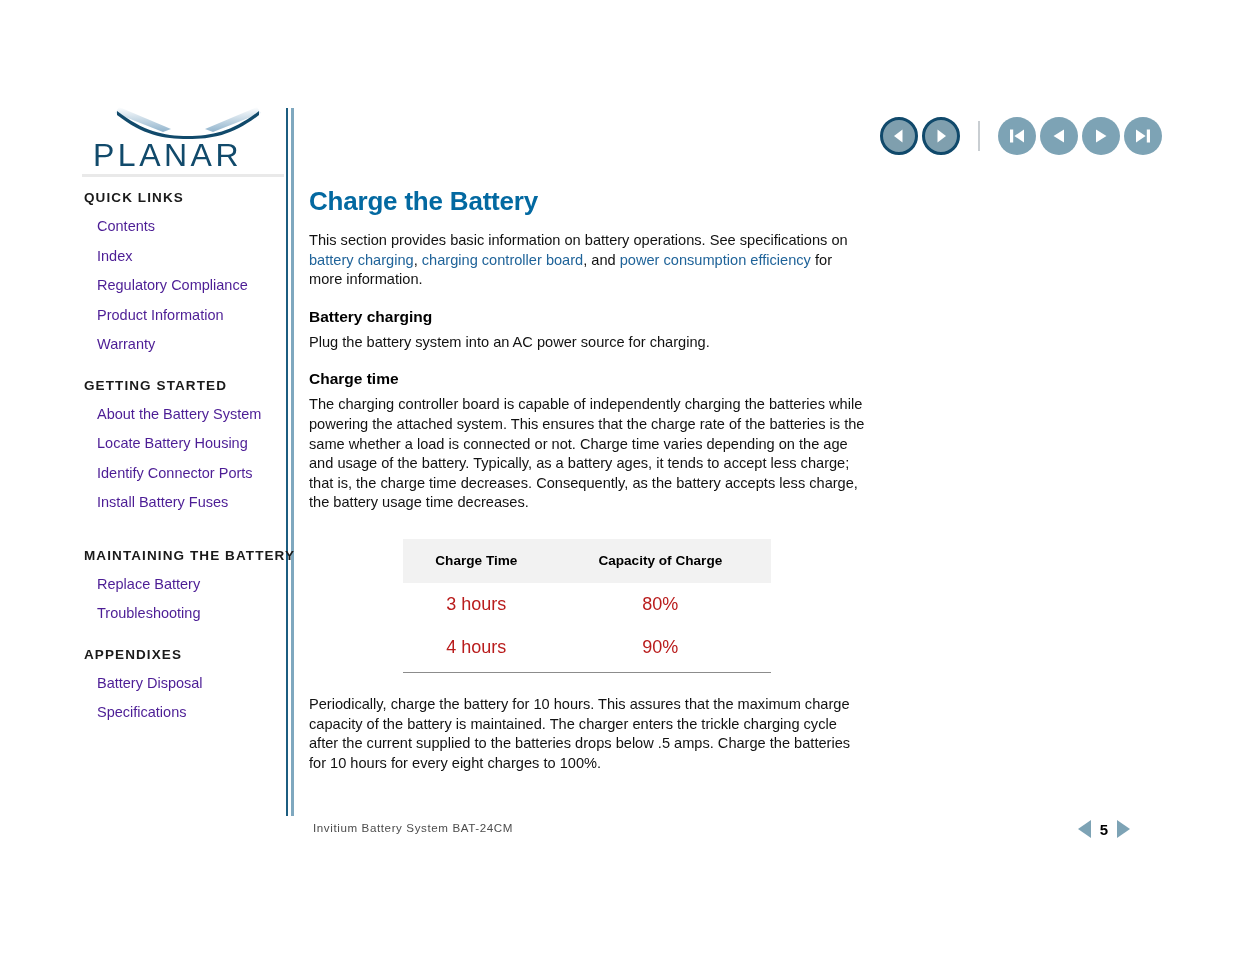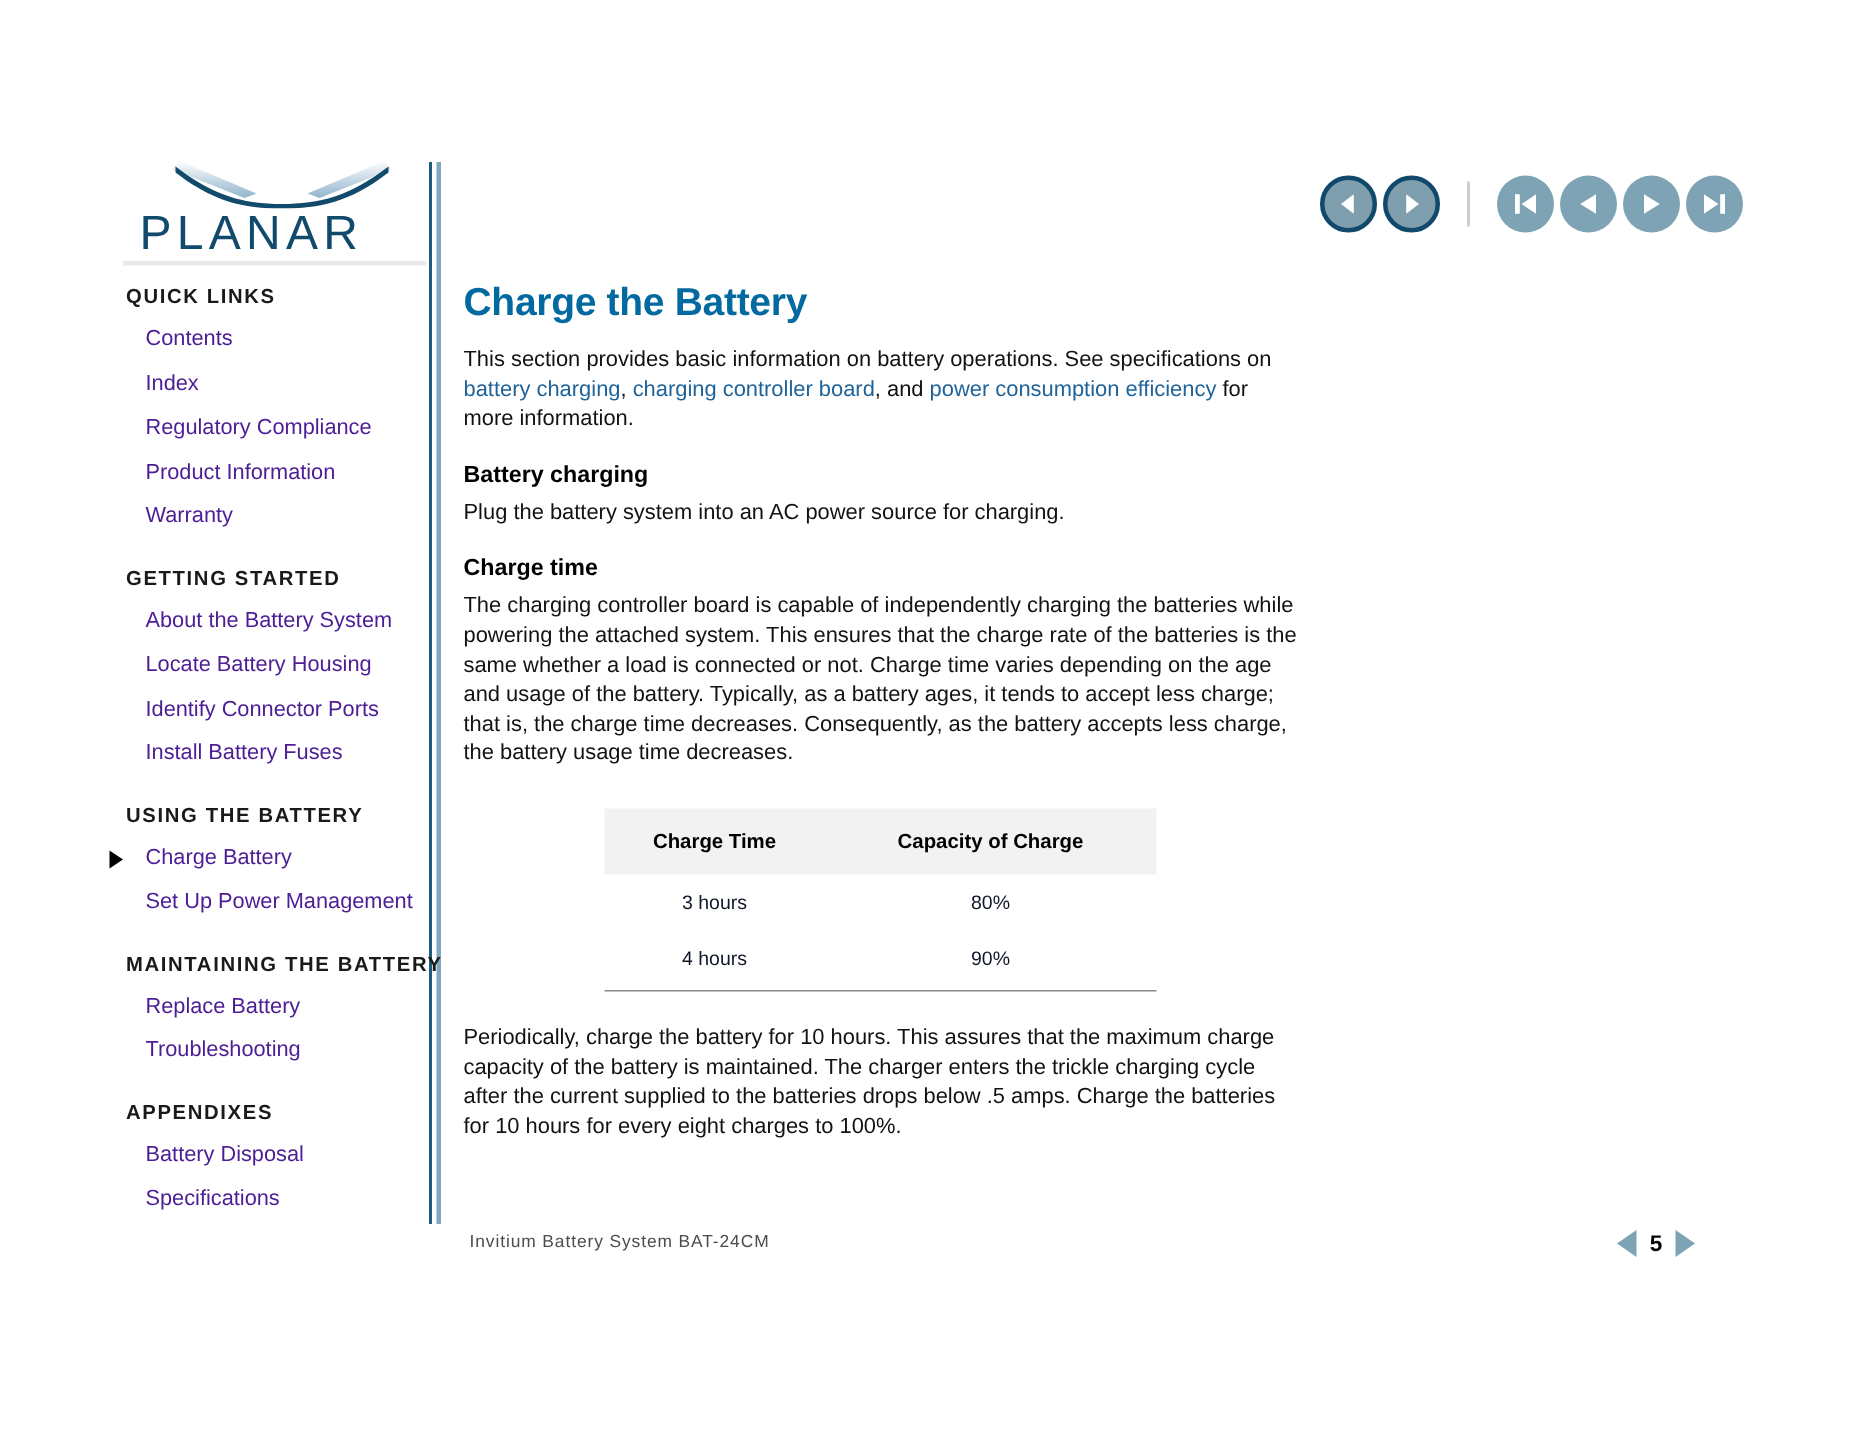--- a/index.html
+++ b/index.html
@@ -114,21 +114,21 @@
     border-collapse: collapse;
     width: 368px;
   }
   table.ctable thead th {
     background: #f2f2f2;
     font-size: 13.6px; font-weight: 700; color: #000;
     padding: 14px 0 15px 0;
     text-align: center;
   }
   table.ctable tbody td {
-    font-size: 13px; color: #0f172a;
+    font-size: 18px; color: #b91c1c;
     padding: 11px 0 11px 0;
     text-align: center;
   }
   table.ctable tbody tr:last-child td { border-bottom: 1.5px solid #8c8c8c; padding-bottom: 14px; }
   .after-table { margin-top: 22px; }
 
   
   .footer-text {
     position: absolute; left: 313px; top: 821px;
     font-size: 11.6px; color: #4c4c4c;
@@ -235,27 +235,20 @@
 
     <div class="side-section">
       <div class="side-head">GETTING STARTED</div>
       <a class="side-link">About the Battery System</a>
       <a class="side-link">Locate Battery Housing</a>
       <a class="side-link">Identify Connector Ports</a>
       <a class="side-link">Install Battery Fuses</a>
     </div>
     <div class="gap-sec"></div>
 
-    <div class="side-section">
-      <div class="side-head">USING THE BATTERY</div>
-      <a class="side-link active">
-        <span class="marker"></span><span>Charge Battery</span>
-      </a>
-      <a class="side-link">Set Up Power Management</a>
-    </div>
     <div class="gap-sec"></div>
 
     <div class="side-section">
       <div class="side-head">MAINTAINING THE BATTERY</div>
       <a class="side-link">Replace Battery</a>
       <a class="side-link">Troubleshooting</a>
     </div>
     <div class="gap-sec"></div>
 
     <div class="side-section">

